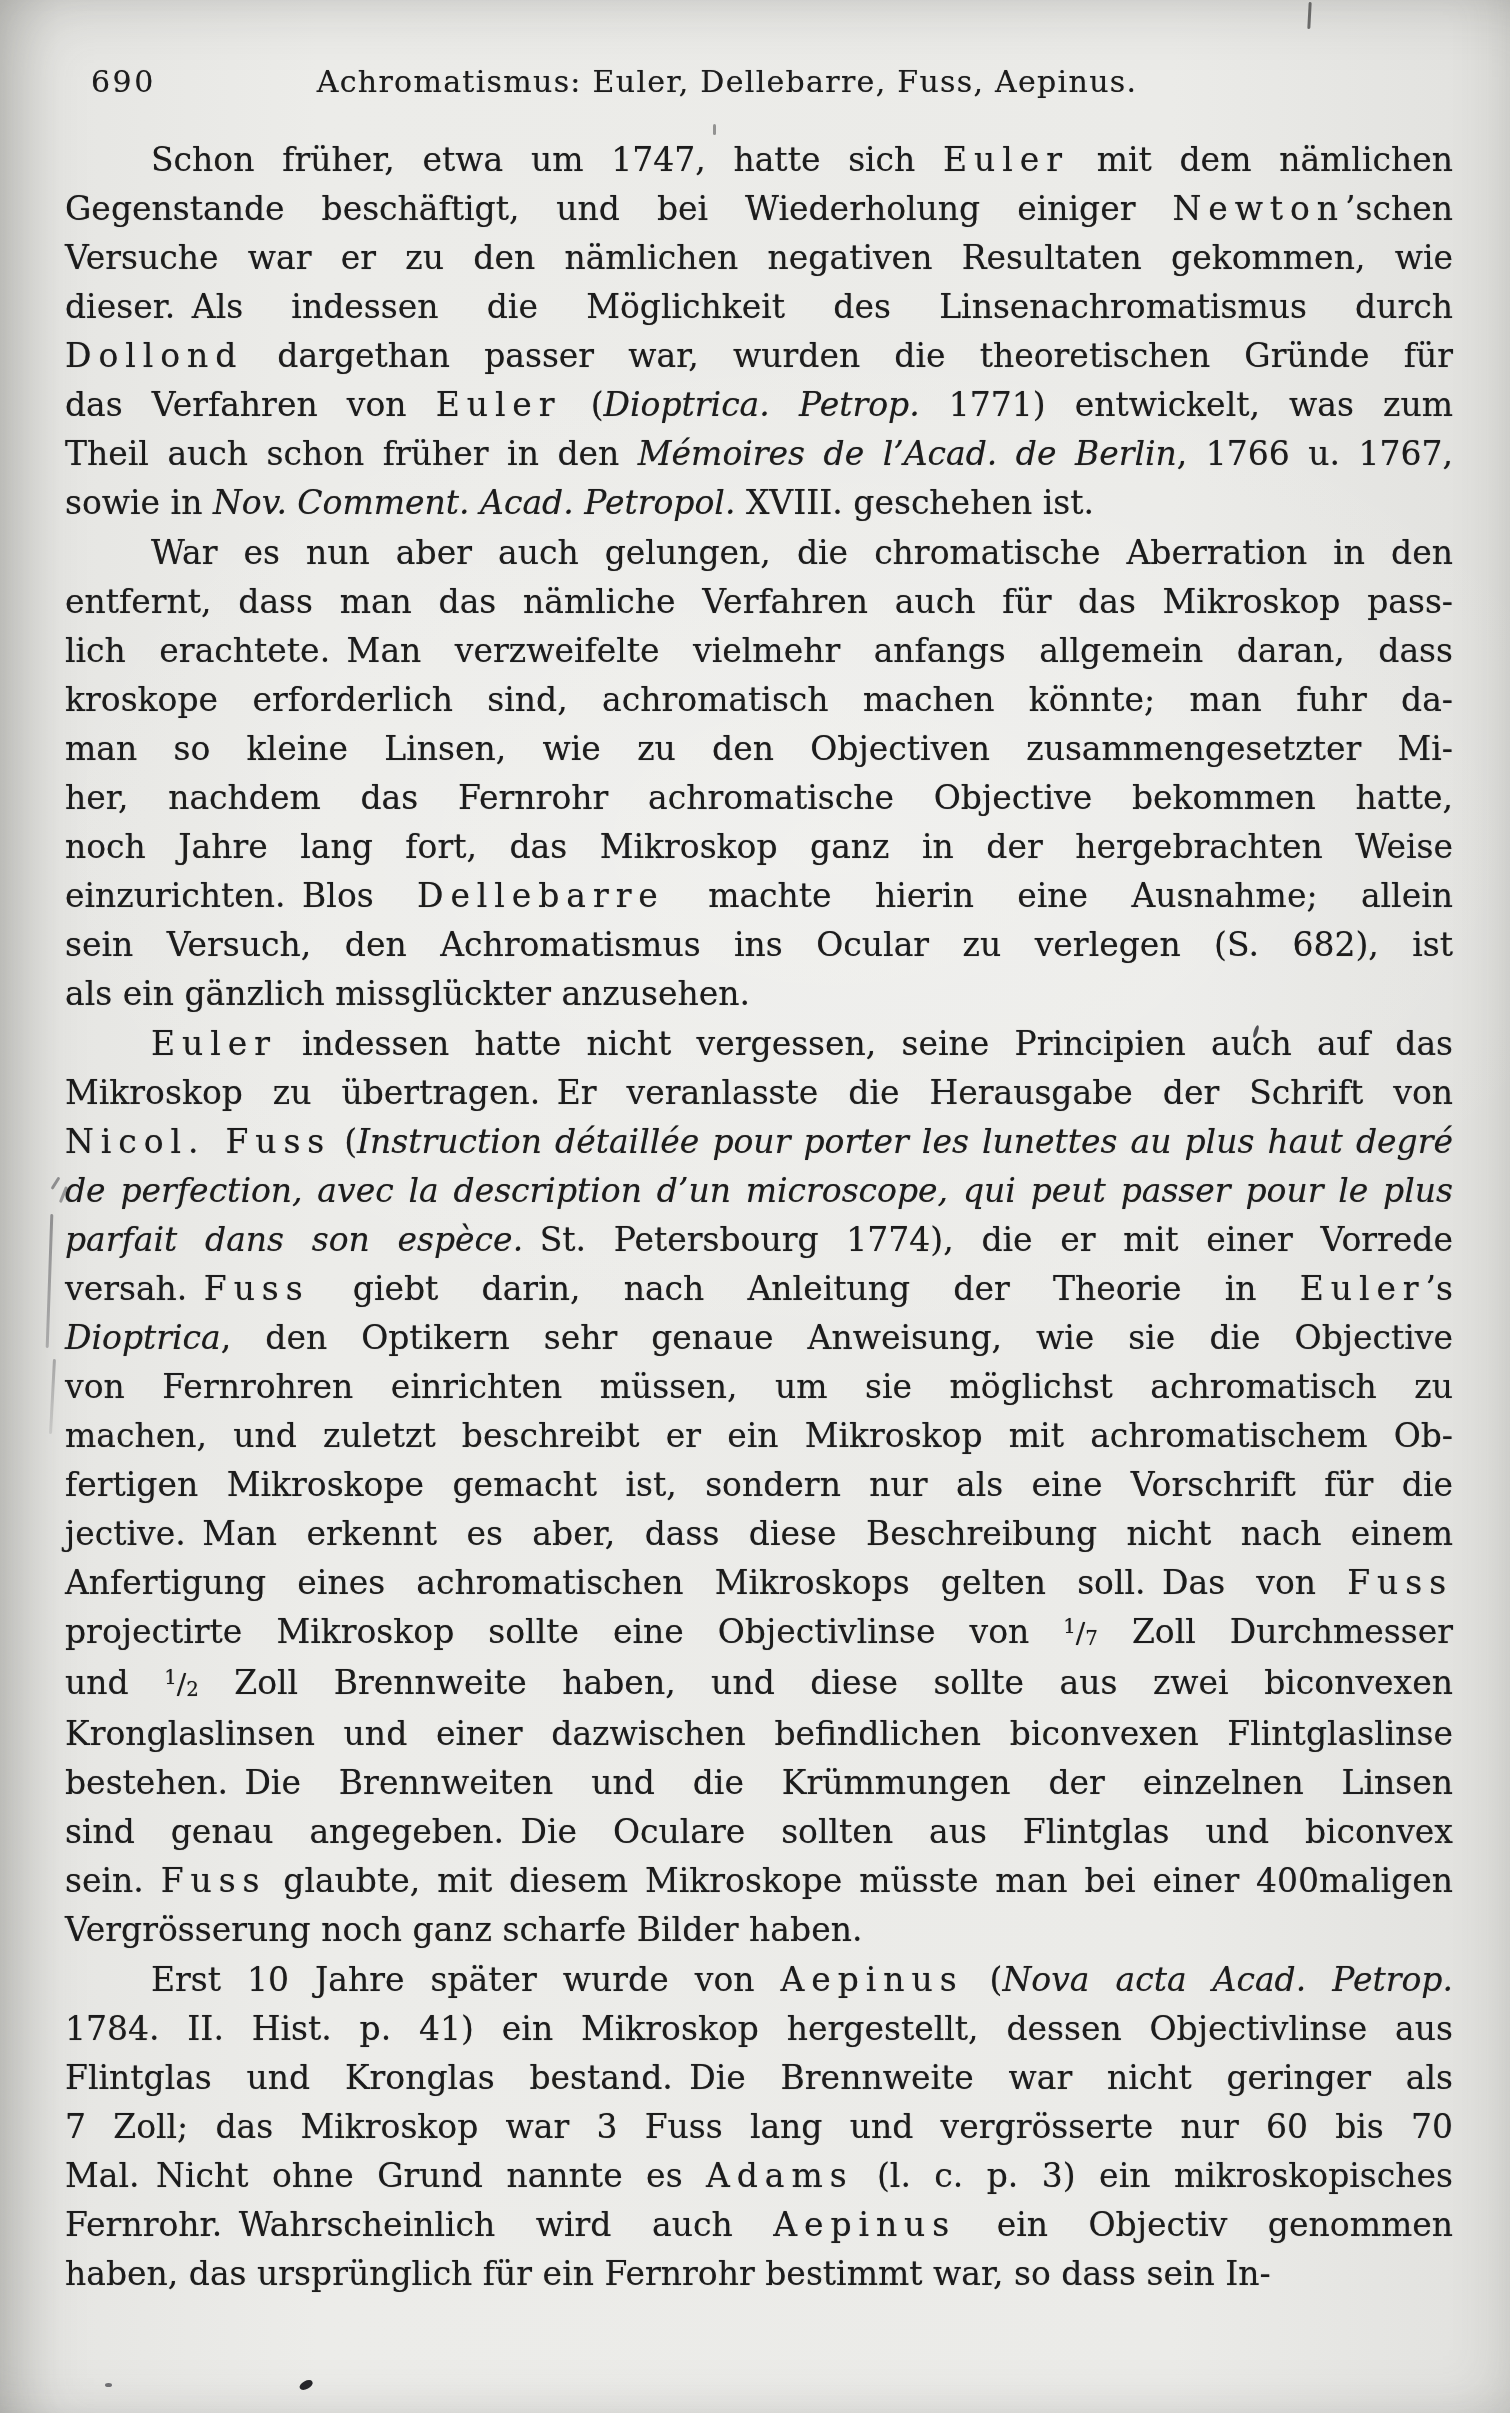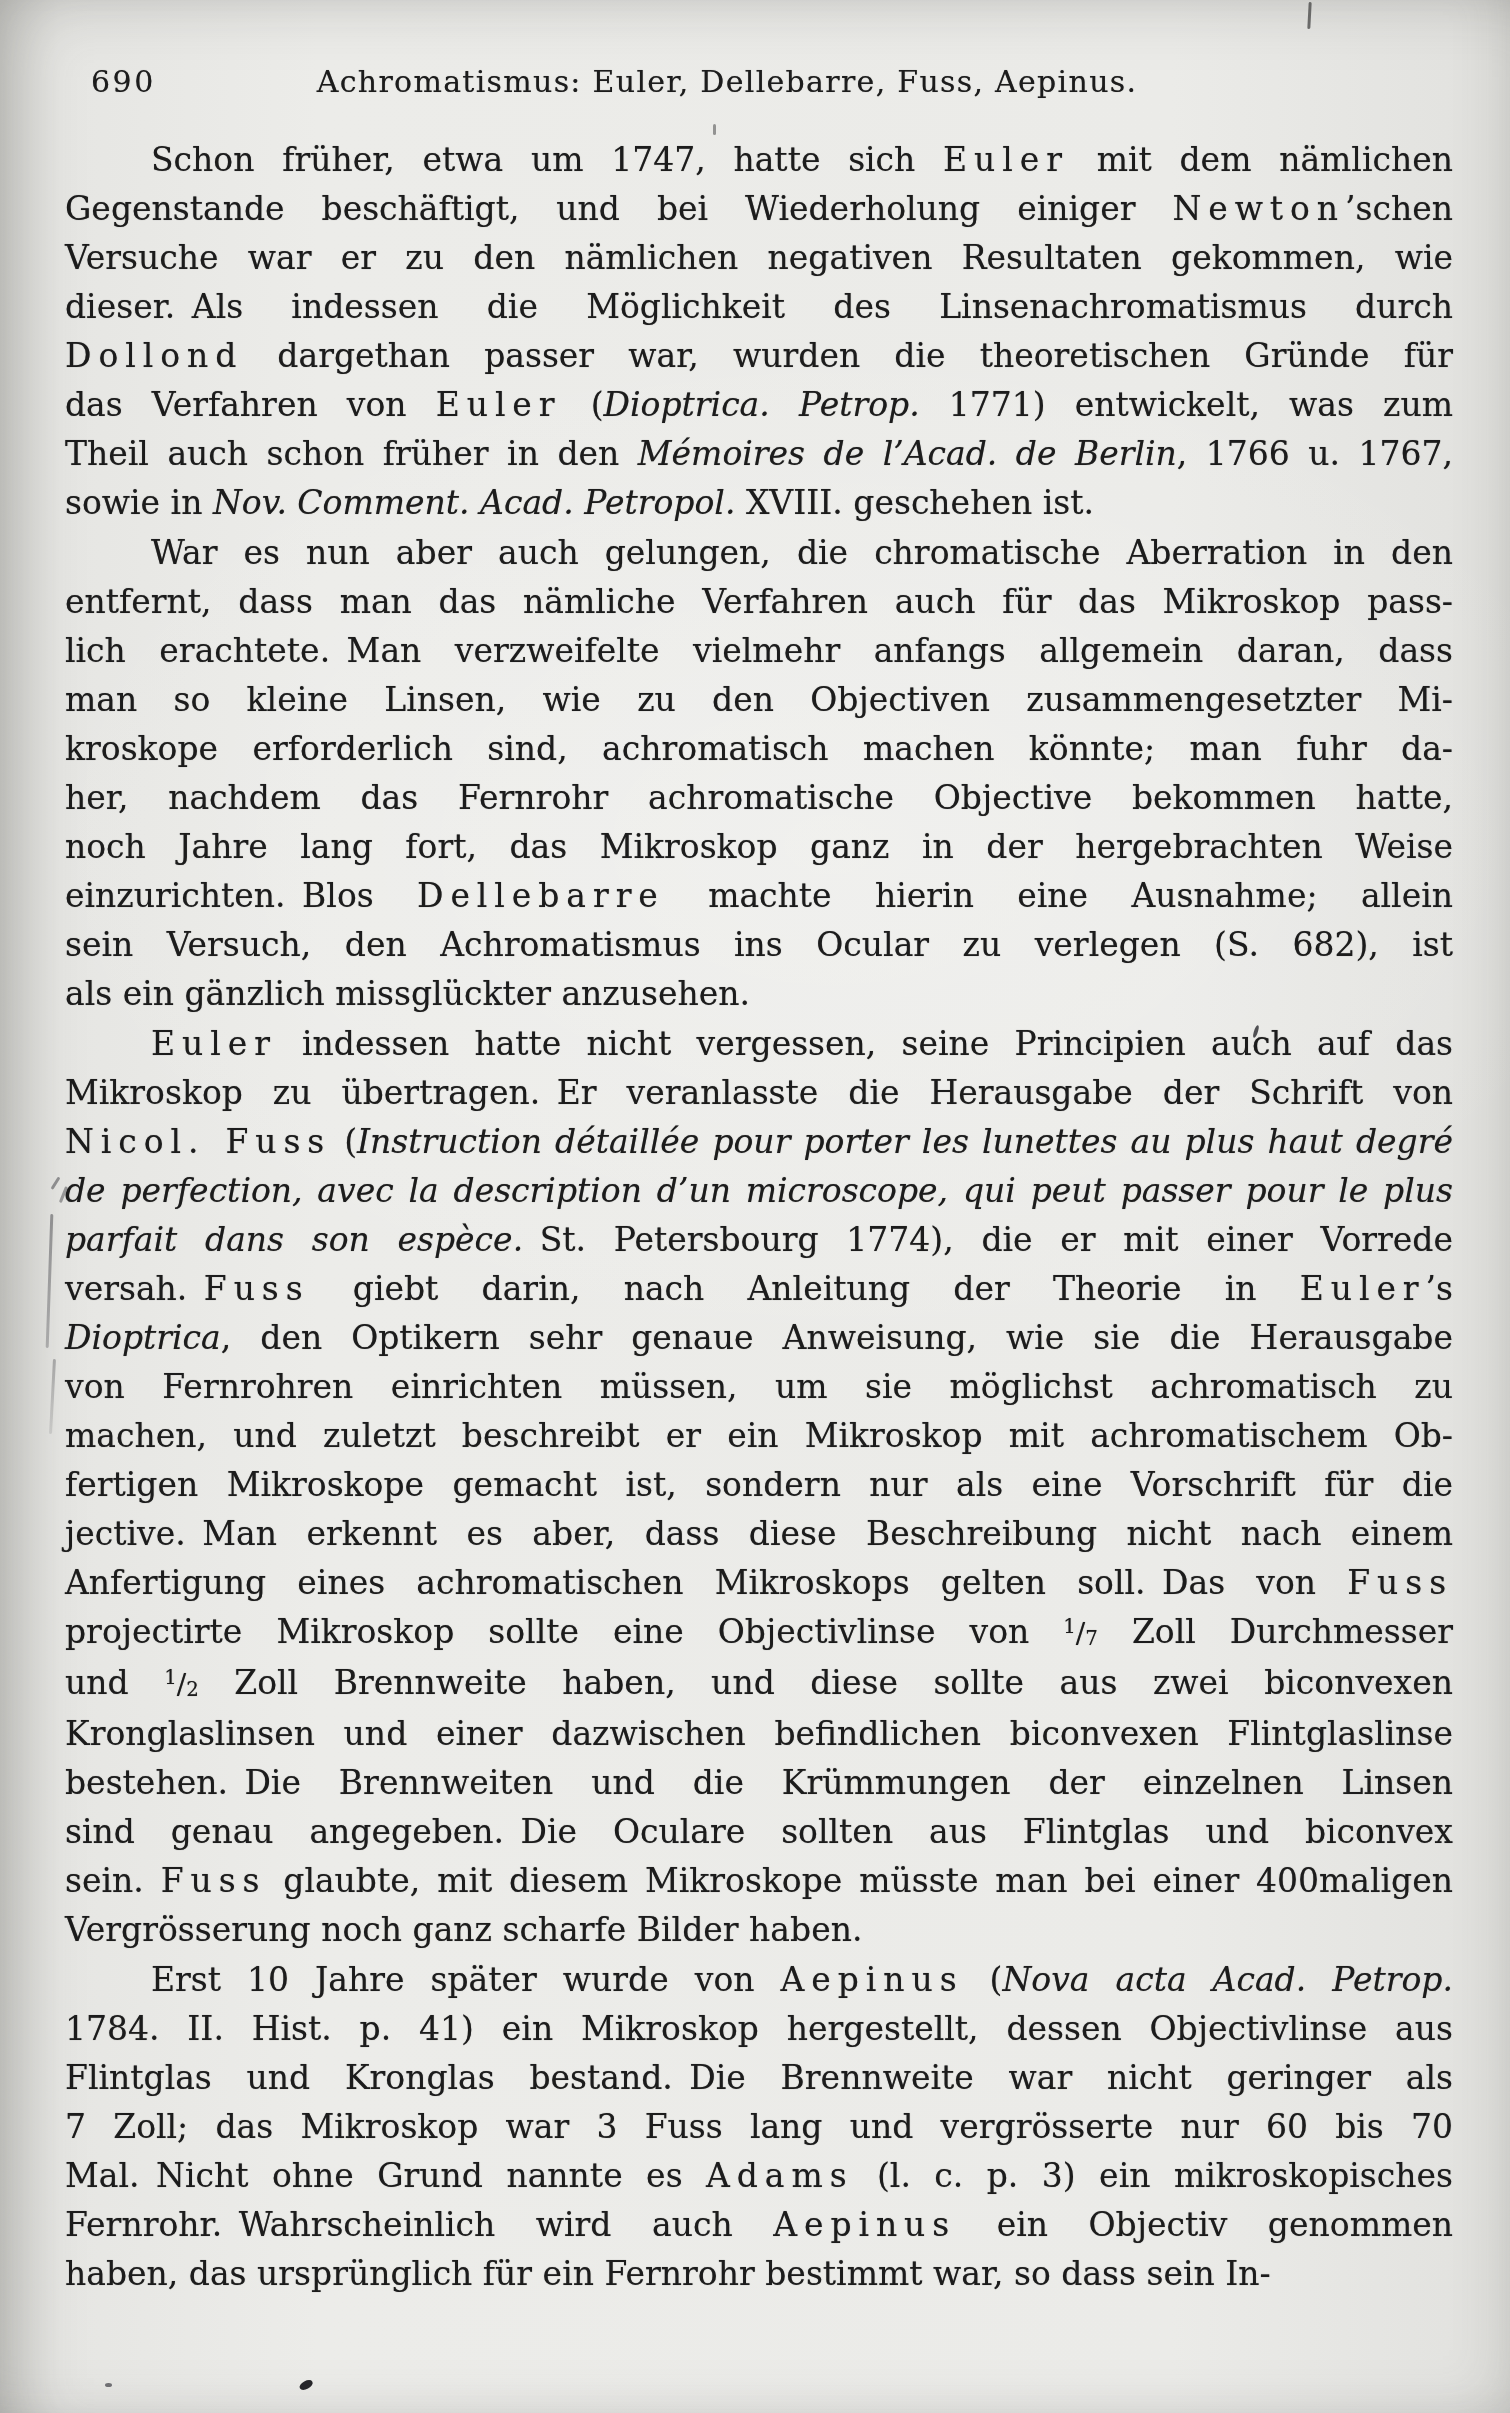--- a/index.html
+++ b/index.html
@@ -74,36 +74,36 @@
         <div class="line"><span>dieser. Als indessen die Möglichkeit des Linsenachromatismus durch</span></div>
         <div class="line"><span class="sp">Dollond</span><span> dargethan passer war, wurden die theoretischen Gründe für</span></div>
         <div class="line"><span>das Verfahren von </span><span class="sp">Euler</span><span> (</span><span class="it">Dioptrica. Petrop.</span><span> 1771) entwickelt, was zum</span></div>
         <div class="line"><span>Theil auch schon früher in den </span><span class="it">Mémoires de l’Acad. de Berlin</span><span>, 1766 u. 1767,</span></div>
         <div class="line end"><span>sowie in </span><span class="it">Nov. Comment. Acad. Petropol.</span><span> XVIII. geschehen ist.</span></div>
       </div>
       <div class="para">
         <div class="line indent"><span>War es nun aber auch gelungen, die chromatische Aberration in den</span></div>
         <div class="line"><span>entfernt, dass man das nämliche Verfahren auch für das Mikroskop pass-</span></div>
         <div class="line"><span>lich erachtete. Man verzweifelte vielmehr anfangs allgemein daran, dass</span></div>
+        <div class="line"><span>kroskope erforderlich sind, achromatisch machen könnte; man fuhr da-</span></div>
         <div class="line"><span>man so kleine Linsen, wie zu den Objectiven zusammengesetzter Mi-</span></div>
-        <div class="line"><span>kroskope erforderlich sind, achromatisch machen könnte; man fuhr da-</span></div>
         <div class="line"><span>her, nachdem das Fernrohr achromatische Objective bekommen hatte,</span></div>
         <div class="line"><span>noch Jahre lang fort, das Mikroskop ganz in der hergebrachten Weise</span></div>
         <div class="line"><span>einzurichten. Blos </span><span class="sp">Dellebarre</span><span> machte hierin eine Ausnahme; allein</span></div>
         <div class="line"><span>sein Versuch, den Achromatismus ins Ocular zu verlegen (S. 682), ist</span></div>
         <div class="line end"><span>als ein gänzlich missglückter anzusehen.</span></div>
       </div>
       <div class="para">
         <div class="line indent"><span class="sp">Euler</span><span> indessen hatte nicht vergessen, seine Principien auch auf das</span></div>
         <div class="line"><span>Mikroskop zu übertragen. Er veranlasste die Herausgabe der Schrift von</span></div>
         <div class="line"><span class="sp">Nicol. Fuss</span><span> (</span><span class="it">Instruction détaillée pour porter les lunettes au plus haut degré</span></div>
         <div class="line"><span class="it">de perfection, avec la description d’un microscope, qui peut passer pour le plus</span></div>
         <div class="line"><span class="it">parfait dans son espèce.</span><span> St. Petersbourg 1774), die er mit einer Vorrede</span></div>
         <div class="line"><span>versah. </span><span class="sp">Fuss</span><span> giebt darin, nach Anleitung der Theorie in </span><span class="sp">Euler</span><span>’s</span></div>
-        <div class="line"><span class="it">Dioptrica</span><span>, den Optikern sehr genaue Anweisung, wie sie die Herausgabe</span></div>
+        <div class="line"><span class="it">Dioptrica</span><span>, den Optikern sehr genaue Anweisung, wie sie die Objective</span></div>
         <div class="line"><span>von Fernrohren einrichten müssen, um sie möglichst achromatisch zu</span></div>
         <div class="line"><span>machen, und zuletzt beschreibt er ein Mikroskop mit achromatischem Ob-</span></div>
         <div class="line"><span>fertigen Mikroskope gemacht ist, sondern nur als eine Vorschrift für die</span></div>
         <div class="line"><span>jective. Man erkennt es aber, dass diese Beschreibung nicht nach einem</span></div>
         <div class="line"><span>Anfertigung eines achromatischen Mikroskops gelten soll. Das von </span><span class="sp">Fuss</span></div>
         <div class="line"><span>projectirte Mikroskop sollte eine Objectivlinse von </span><span class="fr"><sup>1</sup><span class="frs">/</span><sub>7</sub></span><span> Zoll Durchmesser</span></div>
         <div class="line"><span>und </span><span class="fr"><sup>1</sup><span class="frs">/</span><sub>2</sub></span><span> Zoll Brennweite haben, und diese sollte aus zwei biconvexen</span></div>
         <div class="line"><span>Kronglaslinsen und einer dazwischen befindlichen biconvexen Flintglaslinse</span></div>
         <div class="line"><span>bestehen. Die Brennweiten und die Krümmungen der einzelnen Linsen</span></div>
         <div class="line"><span>sind genau angegeben. Die Oculare sollten aus Flintglas und biconvex</span></div>

